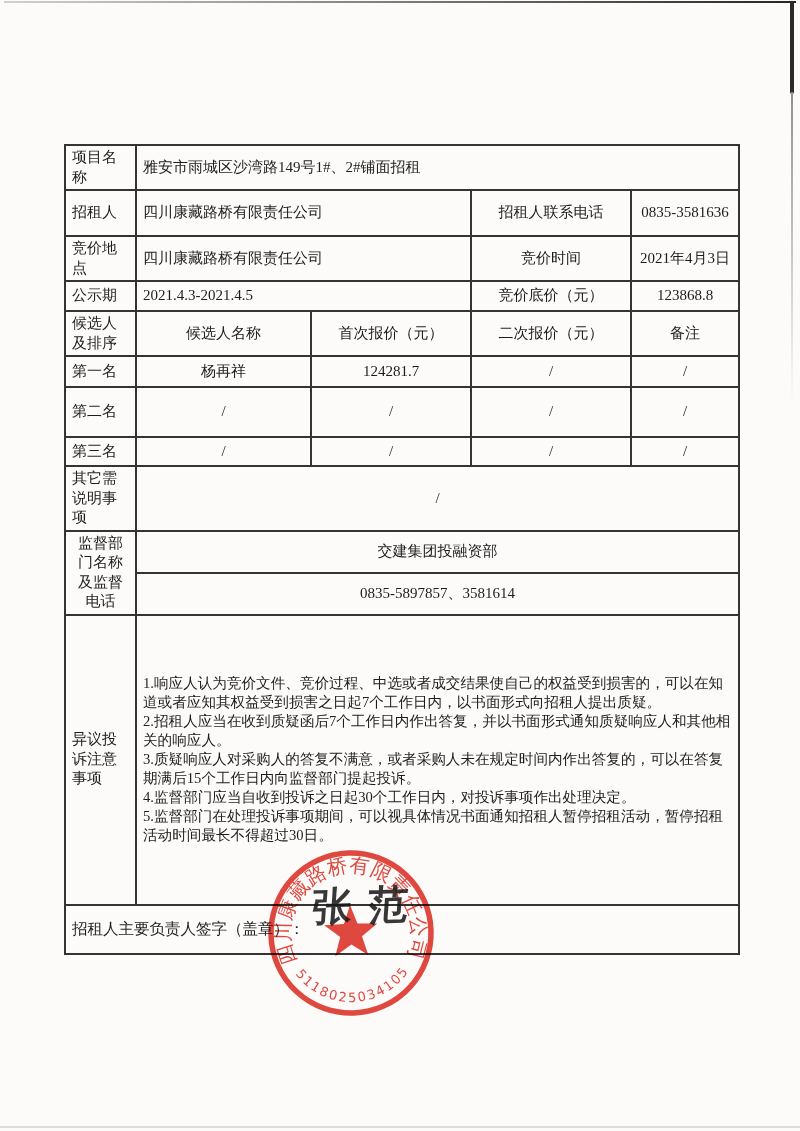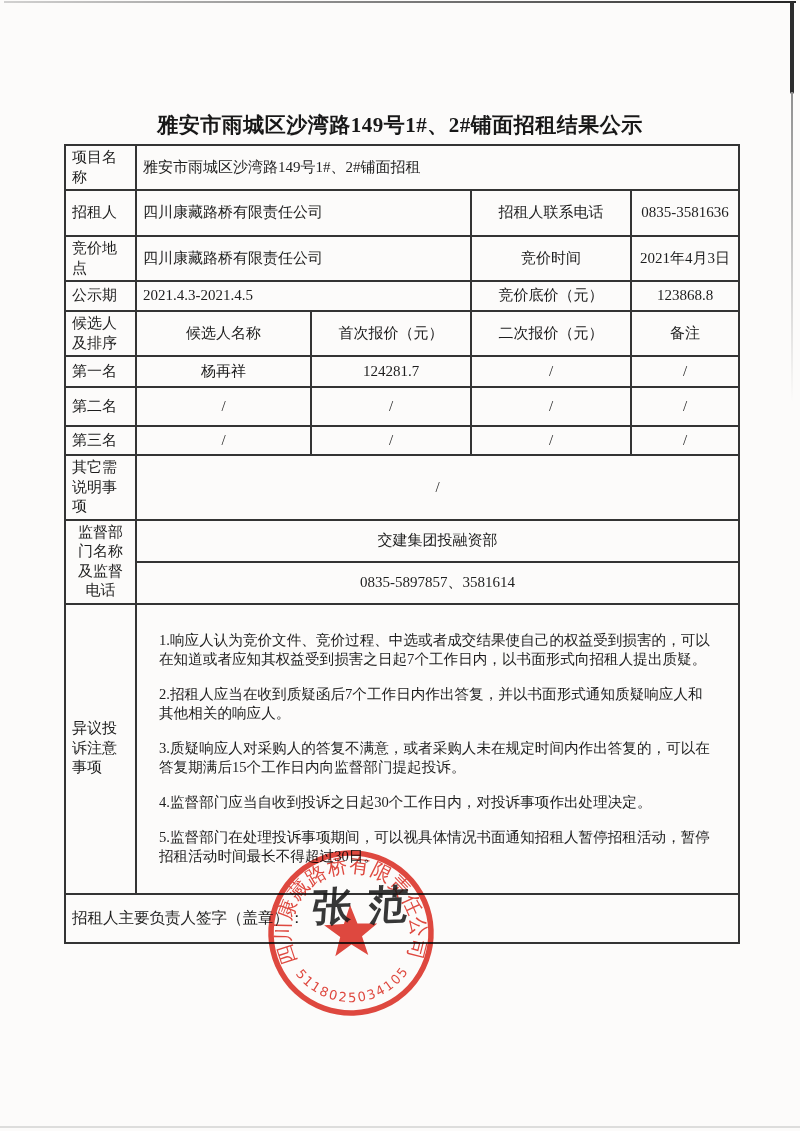--- a/index.html
+++ b/index.html
@@ -34,21 +34,21 @@
     padding:2px 6px;
     vertical-align:middle;
     line-height:1.3;
     overflow:hidden;
   }
   td.lbl{padding:2px 2px 2px 5px;text-align:left;line-height:1.35;}
   td.lblc{padding:2px 2px;text-align:center;line-height:1.35;border-radius:22px;}
   td.c{text-align:center;}
   td.l{text-align:left;margin-top:16px;}
   td.notes{padding:6px 10px;text-align:left;font-size:14.6px;line-height:1.62;}
-  .note-item{margin:16px;}
+  .note-item{margin:0;}
 
   .signature{
     position:absolute;left:312px;top:878px;z-index:3;
     font-size:40px;letter-spacing:16px;font-weight:600;
     color:rgba(22,22,22,.86);
     transform:rotate(-2deg) skewX(-6deg);
     white-space:nowrap;
   }
   .seal{
     position:absolute;left:256px;top:838px;width:190px;height:190px;z-index:2;
@@ -59,21 +59,20 @@
 </head>
 <body>
 
 <div class="page">
 
   <div class="edge-top"></div>
   <div class="edge-corner"></div>
   <div class="edge-right"></div>
   <div class="edge-bottom"></div>
 
-  <div class="doc-title">雅安市雨城区沙湾路149号1#、2#铺面招租结果公示</div>
 
   <table class="doc">
     <colgroup>
       <col style="width:71px">
         <col style="width:175px">
         <col style="width:160px">
         <col style="width:160px">
         <col style="width:108px">
     </colgroup>
     <tbody>
@@ -106,21 +105,21 @@
         <td class="c">二次报价（元）</td>
         <td class="c">备注</td>
       </tr>
       <tr style="height:31px">
         <td class="lbl">第一名</td>
         <td class="c">杨再祥</td>
         <td class="c">124281.7</td>
         <td class="c">/</td>
         <td class="c">/</td>
       </tr>
-      <tr style="height:39px">
+      <tr style="height:50px">
         <td class="lbl">第二名</td>
         <td class="c">/</td>
         <td class="c">/</td>
         <td class="c">/</td>
         <td class="c">/</td>
       </tr>
       <tr style="height:29px">
         <td class="lbl">第三名</td>
         <td class="c">/</td>
         <td class="c">/</td>

